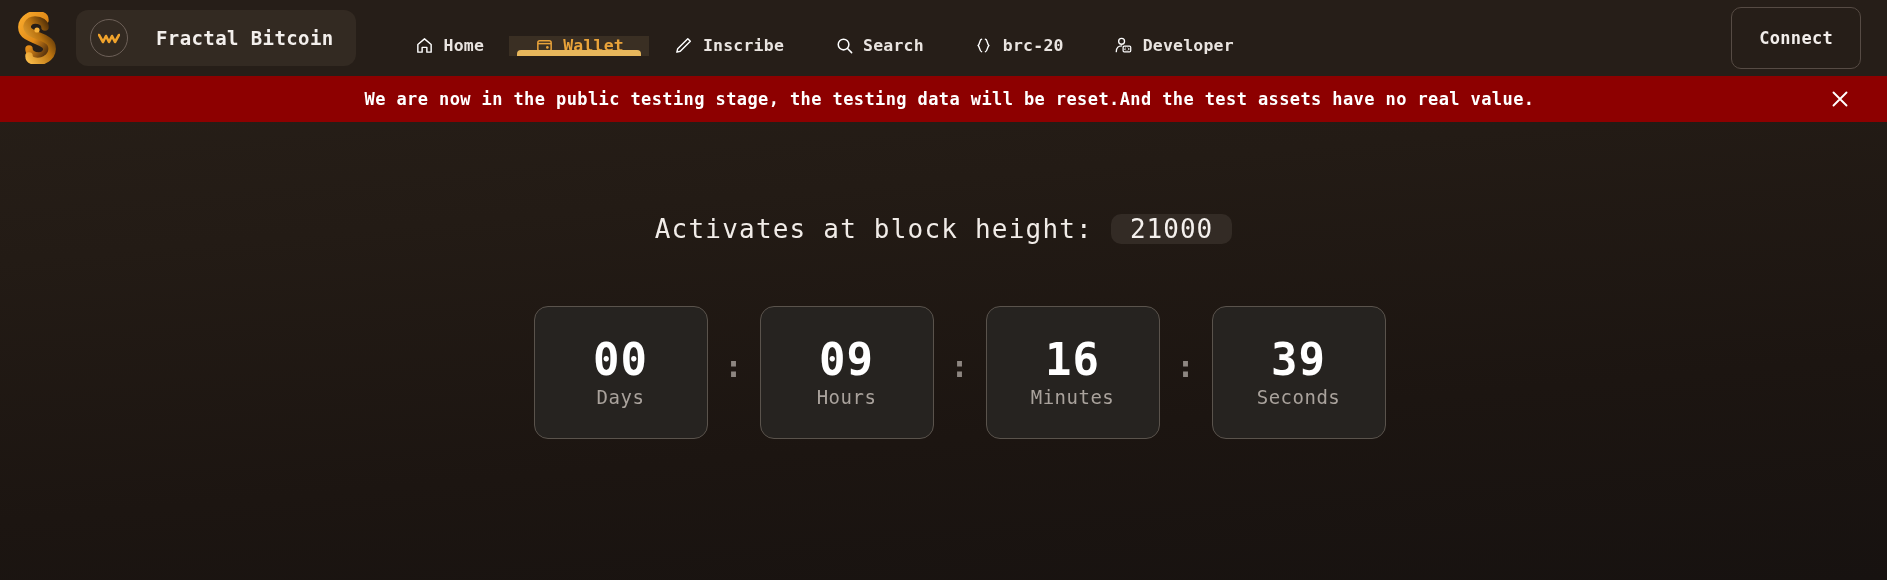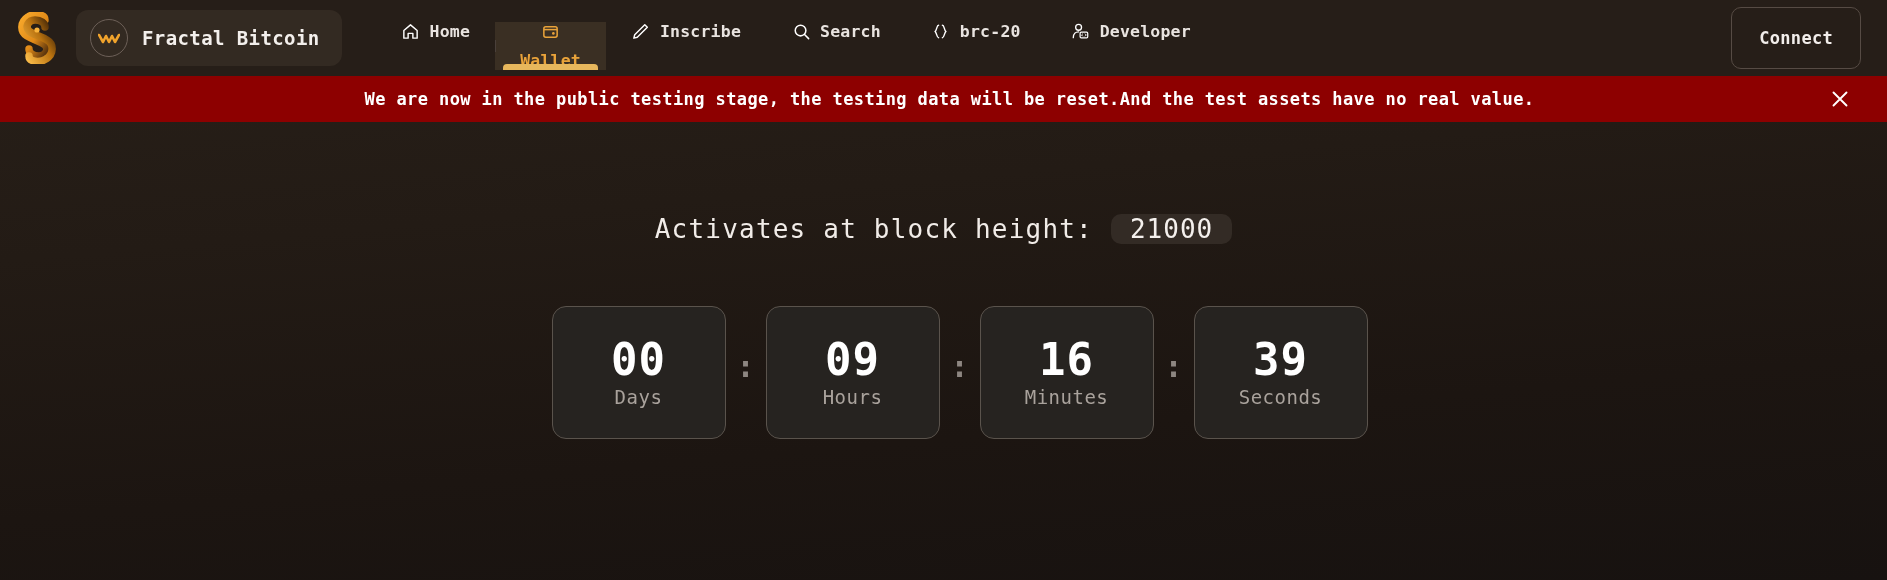--- a/index.html
+++ b/index.html
@@ -48,21 +48,21 @@
     display: flex;
     align-items: center;
     justify-content: center;
     margin-right: 12px;
     flex: 0 0 auto;
   }
 
   .brand-pill {
     display: flex;
     align-items: center;
-    gap: 14px;
+    gap: 28px;
     height: 56px;
     padding: 0 22px 0 14px;
     border-radius: 12px;
     background: #332a22;
   }
 
   .brand-coin {
     width: 38px;
     height: 38px;
     border-radius: 50%;
@@ -110,21 +110,20 @@
     left: 0;
     top: 18px;
     bottom: 18px;
     width: 1px;
     background: #4a403a;
   }
 
   .nav-item.active {
     background: #3a2f23;
     color: #e9a33a;
-    flex-direction: column;
   }
 
   .nav-item.active::after {
     content: "";
     position: absolute;
     left: 8px;
     right: 8px;
     bottom: 0;
     height: 6px;
     border-radius: 4px 4px 0 0;
@@ -226,21 +225,21 @@
     font-size: 26px;
     font-weight: 500;
     letter-spacing: 1px;
     color: #f4f0ed;
   }
 
   .countdown {
     margin-top: 62px;
     display: flex;
     align-items: center;
-    gap: 0;
+    gap: 6px;
     padding-left: 32px;
   }
 
   .cd-box {
     width: 174px;
     height: 133px;
     border-radius: 14px;
     border: 1px solid #5a534c;
     background: #262320;
     display: flex;

